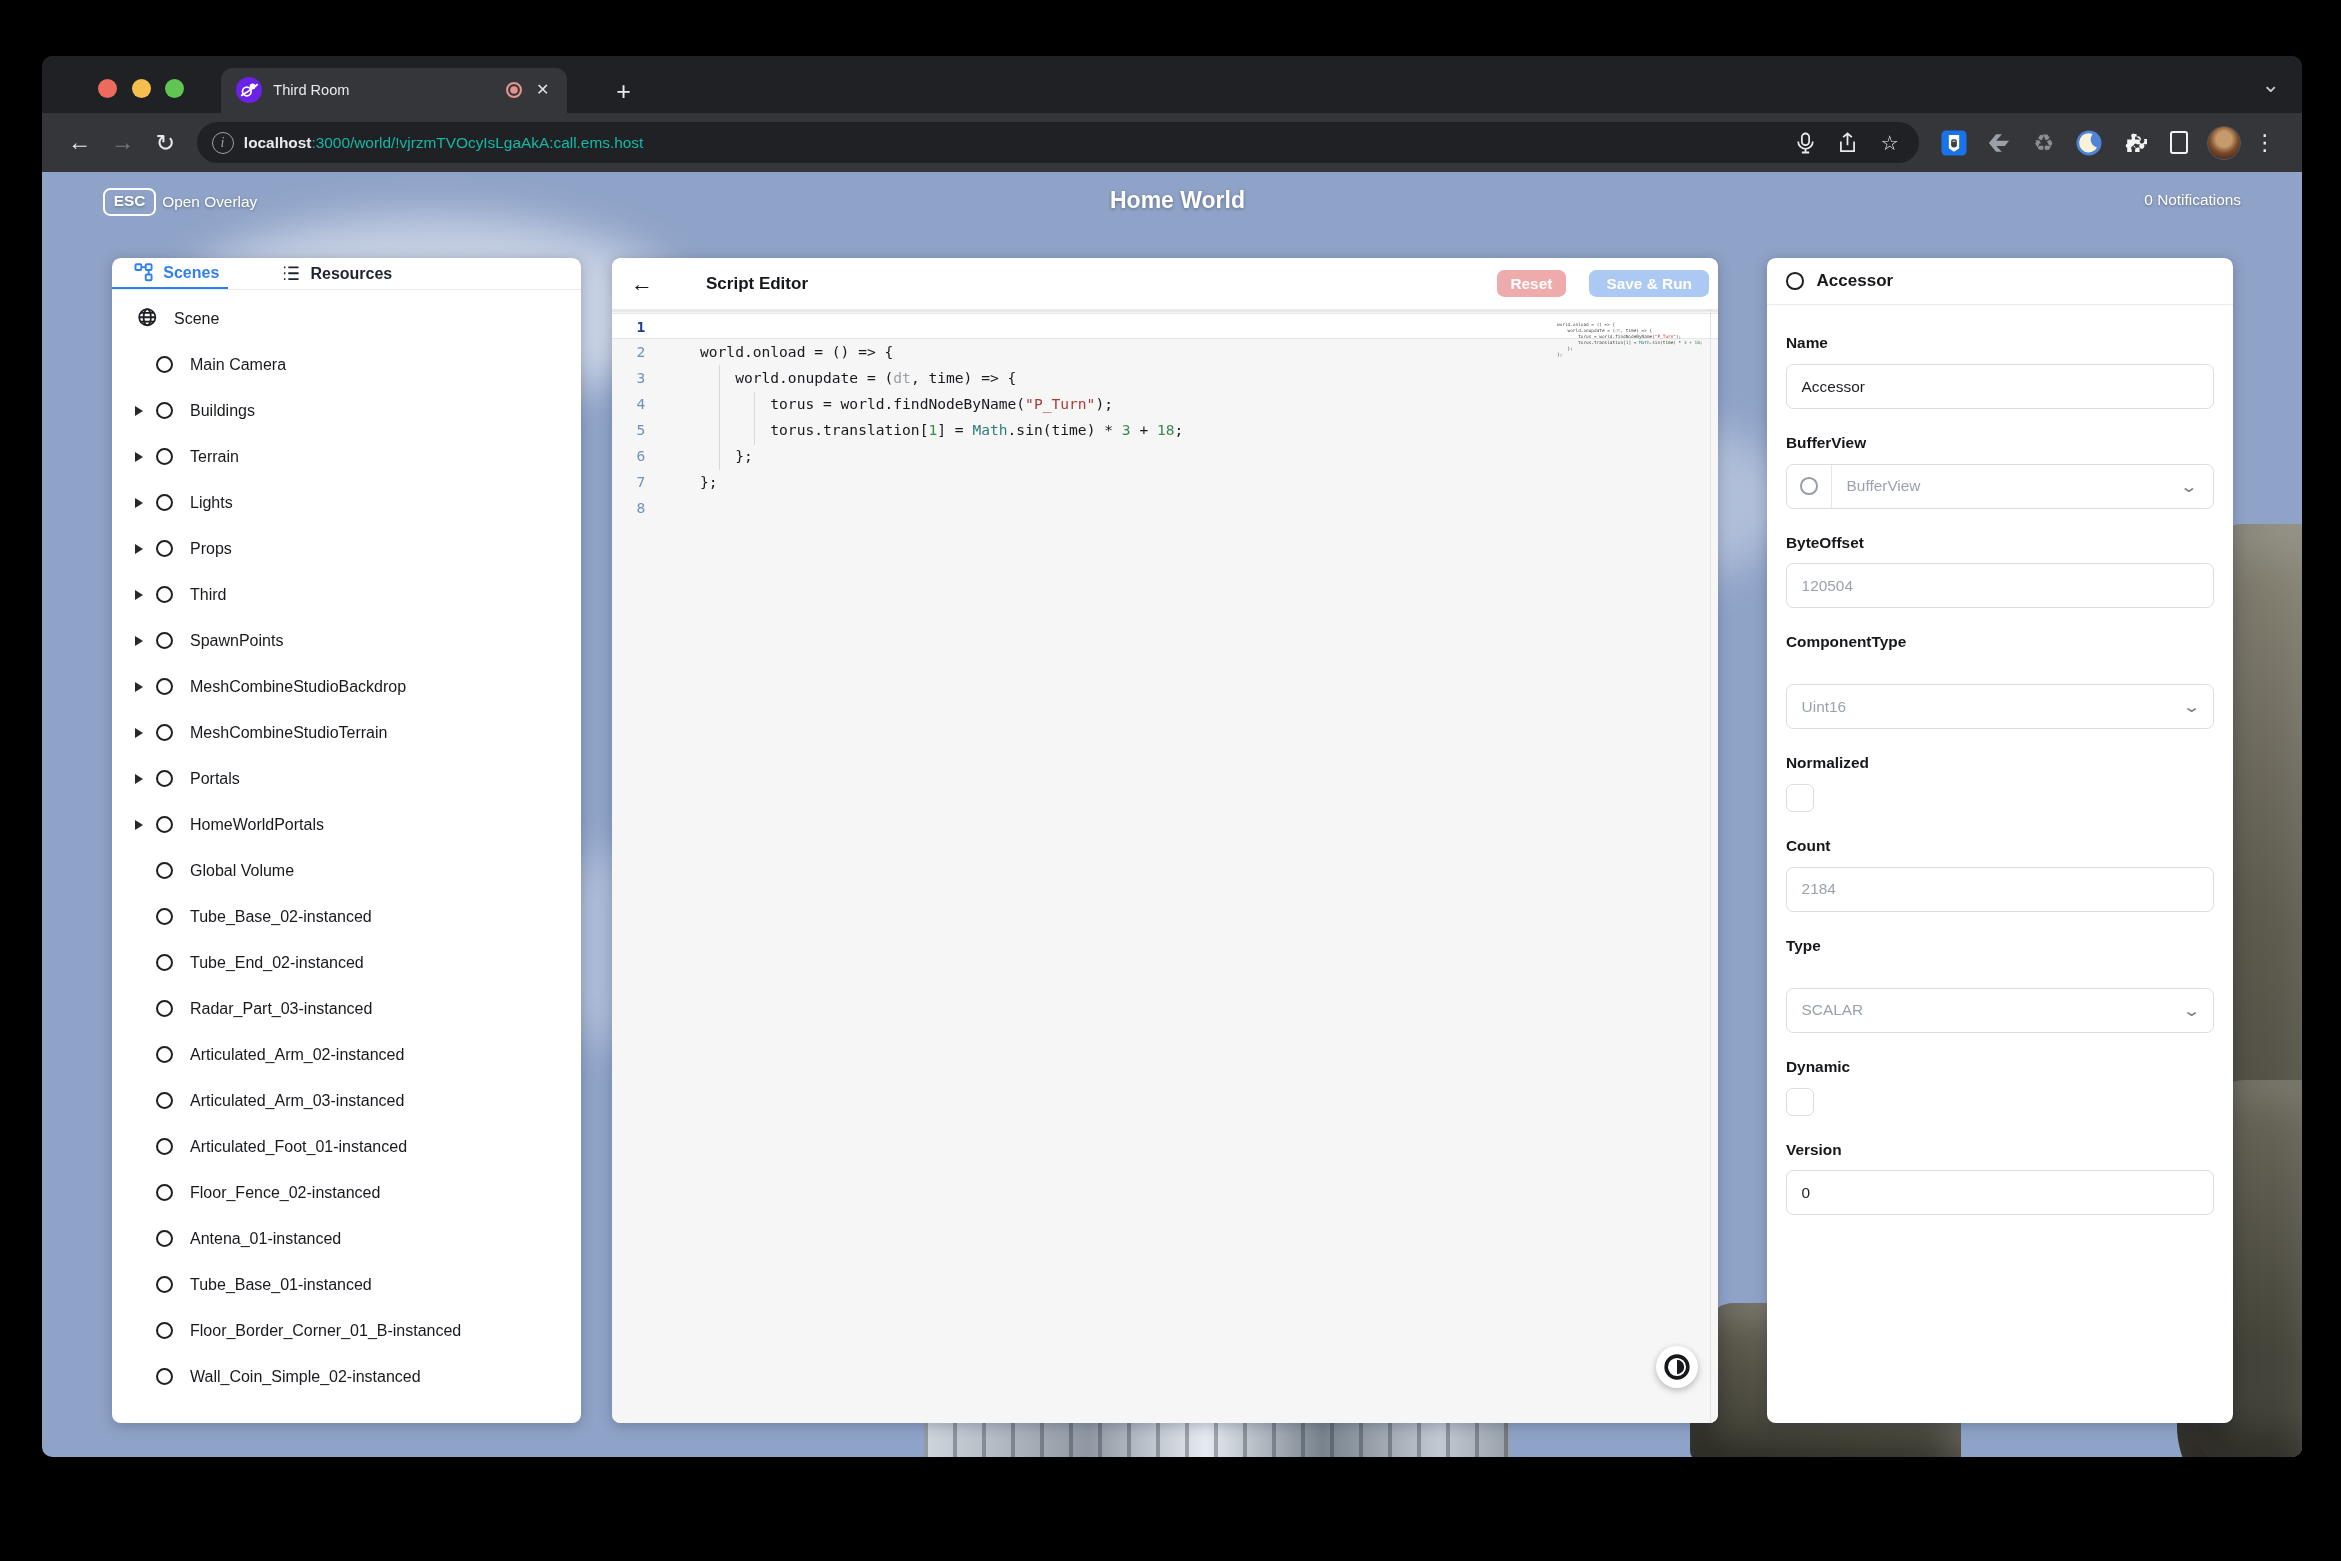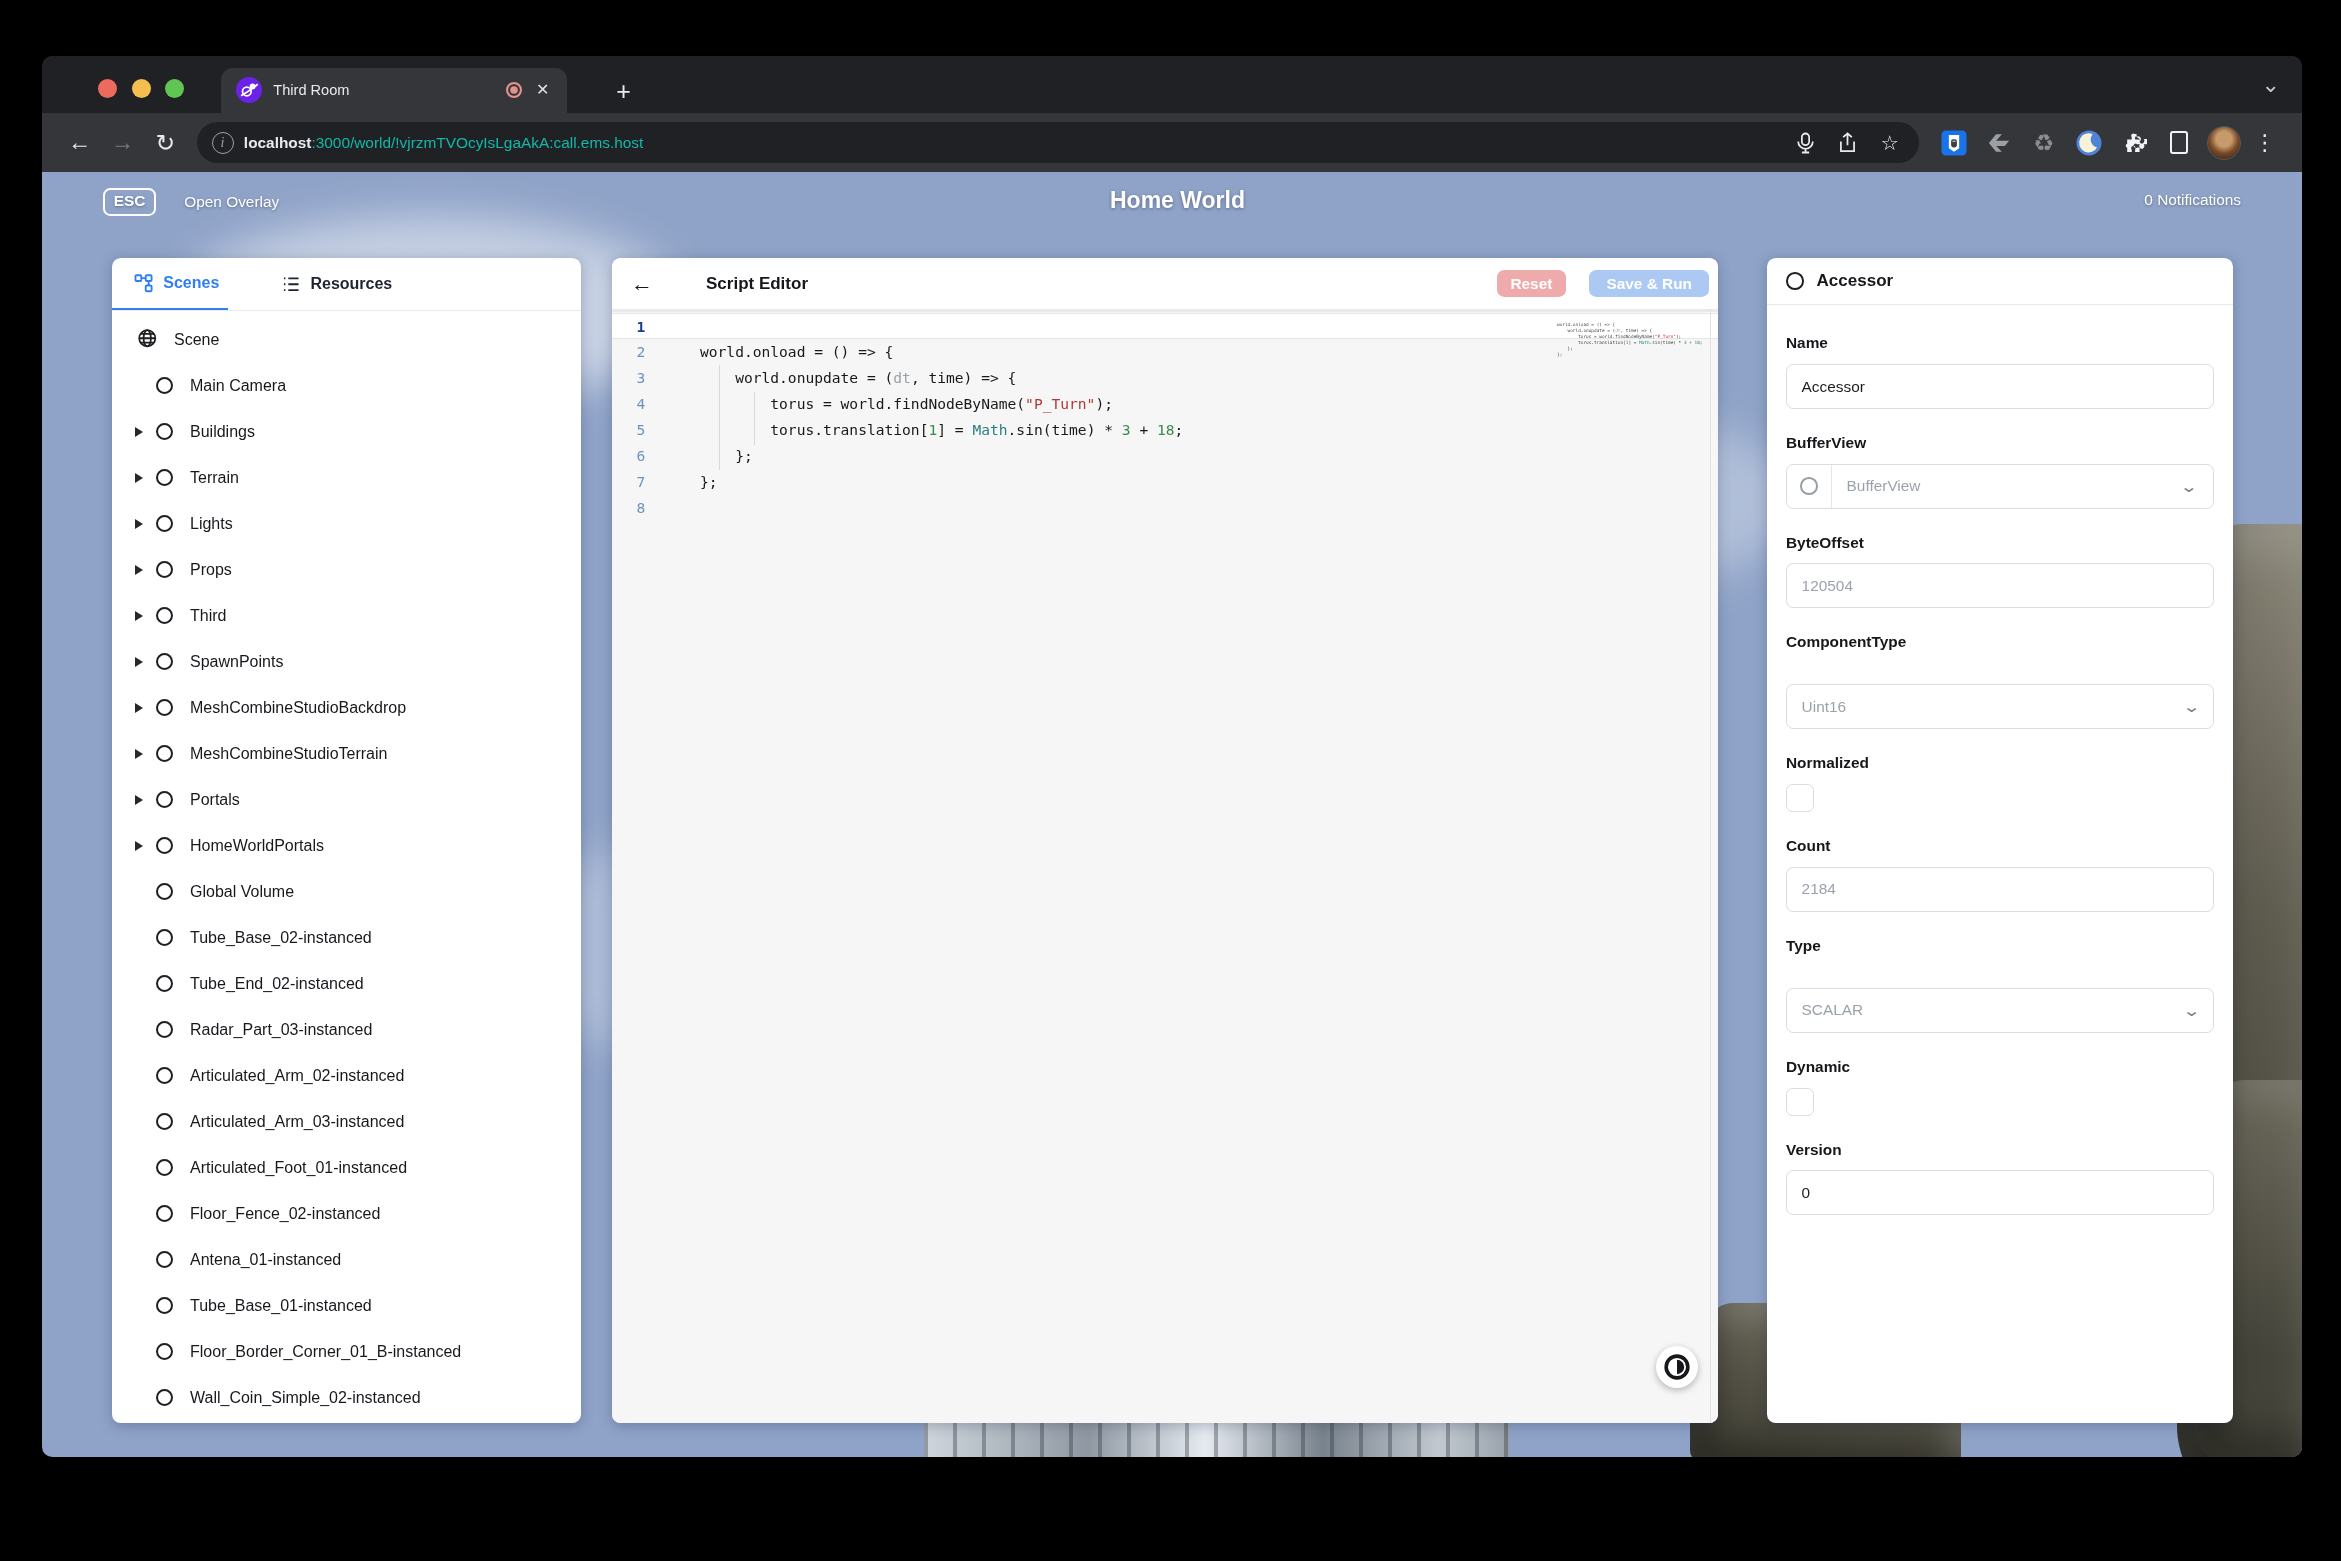--- a/index.html
+++ b/index.html
@@ -68,37 +68,37 @@
     border-radius:44px 29px 7.3px 14.6px / 66px 44px 7.3px 14.6px;
     box-shadow:inset -11.7px 13px 32px rgba(255,255,255,.16), inset 16px -17.6px 37px rgba(0,0,0,.36); }
   .robot { left:882px; top:1186px; width:586px; height:103px; z-index:1; position:absolute;
     background:
       repeating-linear-gradient(90deg, rgba(40,45,55,.35) 0 4.4px, transparent 4.4px 29px),
       linear-gradient(90deg,#cfd6dd 0%, #8f98a2 28%, #e6ebf1 48%, #79838d 68%, #c2c9d1 88%, #98a1aa 100%);
     border-radius:19px 44px 0 0; filter:blur(0.7px); }
 
   
   .hud { position:absolute; left:0; right:0; top:0; z-index:2; height:66px; color:#fff; }
-  .hud-left { position:absolute; left:61px; top:16px; display:flex; align-items:center; gap:28px;
+  .hud-left { position:absolute; left:61px; top:16px; display:flex; align-items:center; gap:6px;
     text-shadow:0 0.7px 2.9px rgba(0,0,0,.35); }
   .esc-badge { border:2.2px solid #fff; border-radius:7.3px; padding:2.2px 8.8px 3.7px; font-size:15.4px; font-weight:bold; }
   .hud-open { font-size:15.4px; }
   .hud-title { position:absolute; left:0; right:0; top:14.6px; text-align:center; font-size:23px; font-weight:bold;
     text-shadow:0 0.7px 3.7px rgba(0,0,0,.35);padding-left:11px; }
   .hud-notif { position:absolute; right:61px; top:19px; font-size:15.4px; text-shadow:0 0.7px 2.9px rgba(0,0,0,.35); }
 
   
   .panel { position:absolute; top:86px; height:1165px; background:#fff; border-radius:8.8px; z-index:3;
     box-shadow:0 2.9px 13px rgba(20,30,60,.25); overflow:hidden; }
   .panel.left { left:70px; width:469px; }
   .panel.editor { left:570px; width:1106px; }
   .panel.accessor { left:1725px; width:466px; }
 
   
-  .ltabs { display:flex; height:53px; border-bottom:1.5px solid #e8eaed; align-items:stretch; }
+  .ltabs { display:flex; height:32px; border-bottom:1.5px solid #e8eaed; align-items:stretch; }
   .ltab { display:flex; align-items:center; gap:8.8px; font-size:16px; font-weight:bold; color:#1f2430; padding:0 8.8px 0 22px; }
   .ltab.active { color:#2f7ff0; border-bottom:2.9px solid #2f7ff0; }
   .ltab.resources { margin-left:31px; }
   .tree { padding-top:5.9px; }
   .trow { position:relative; height:46px; display:flex; align-items:center; font-size:16px; color:#17191d; }
   .trow .tri { position:absolute; left:23.4px; width:0; height:0;
     border-top:5.9px solid transparent; border-bottom:5.9px solid transparent; border-left:8.8px solid #26282c; }
   .trow .ring { position:absolute; left:44px; width:17px; height:17px; border:2.2px solid #1d1f23; border-radius:50%; }
   .trow .globe { position:absolute; left:25px; }
   .trow .lbl { position:absolute; left:78px; white-space:nowrap; }

